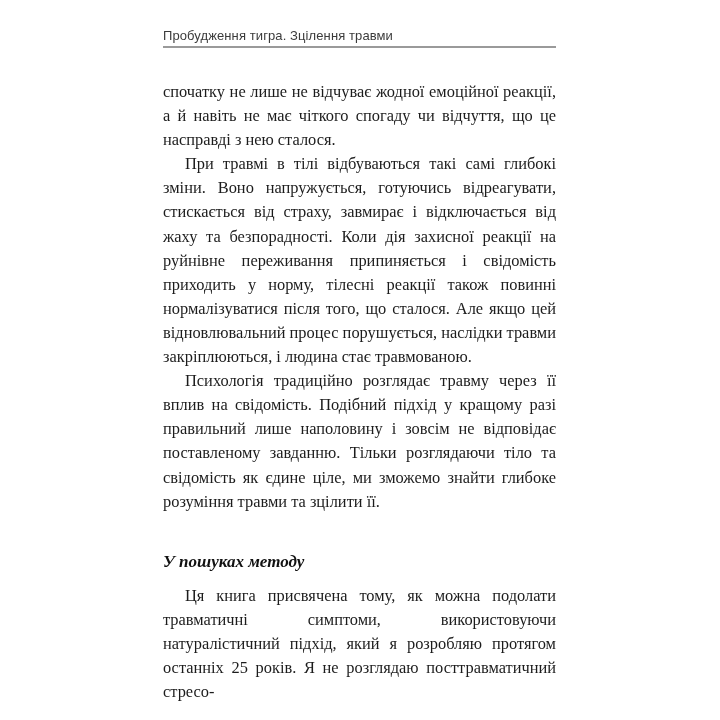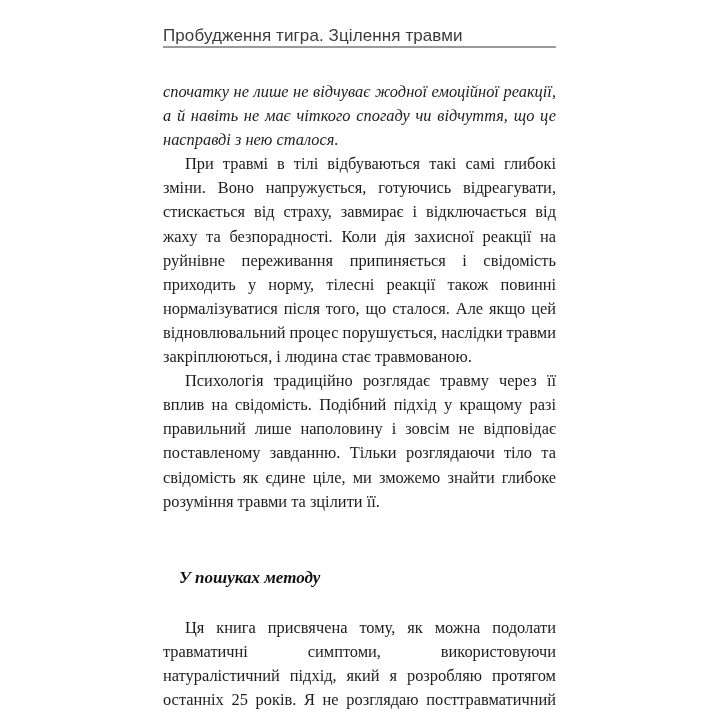--- a/index.html
+++ b/index.html
@@ -23,21 +23,21 @@
 
   
   .running-header {
     position: absolute;
     left: 163px;
     top: 28px;
     width: 393px;
   }
   .running-header-text {
     font-family: "Liberation Sans", "DejaVu Sans", sans-serif;
-    font-size: 17px;
+    font-size: 13px;
     line-height: 16px;
     color: #3b3b3b;
     letter-spacing: 0.1px;
     white-space: nowrap;
   }
   .header-rule {
     margin-top: 2px;
     height: 2px;
     background: #9a9a9a;
     width: 393px;
@@ -59,29 +59,28 @@
     text-align: justify;
     text-align-last: left;
     text-indent: 22px;
     -webkit-hyphens: none;
     hyphens: none;
     word-spacing: 0px;
   }
   
   .para.continuation {
     text-indent: 0;
-    font-style: italic;
   }
   .para.last-line-justify {
     text-align-last: justify;
   }
 
   
   .section-heading {
-    margin: 16px;
+    margin: 0;
     font-size: 17px;
     line-height: 24px;
     font-weight: bold;
     font-style: italic;
     color: #111111;
     text-align: left;
     text-indent: 0;
     padding-top: 36px;
     padding-bottom: 10px;
   }

